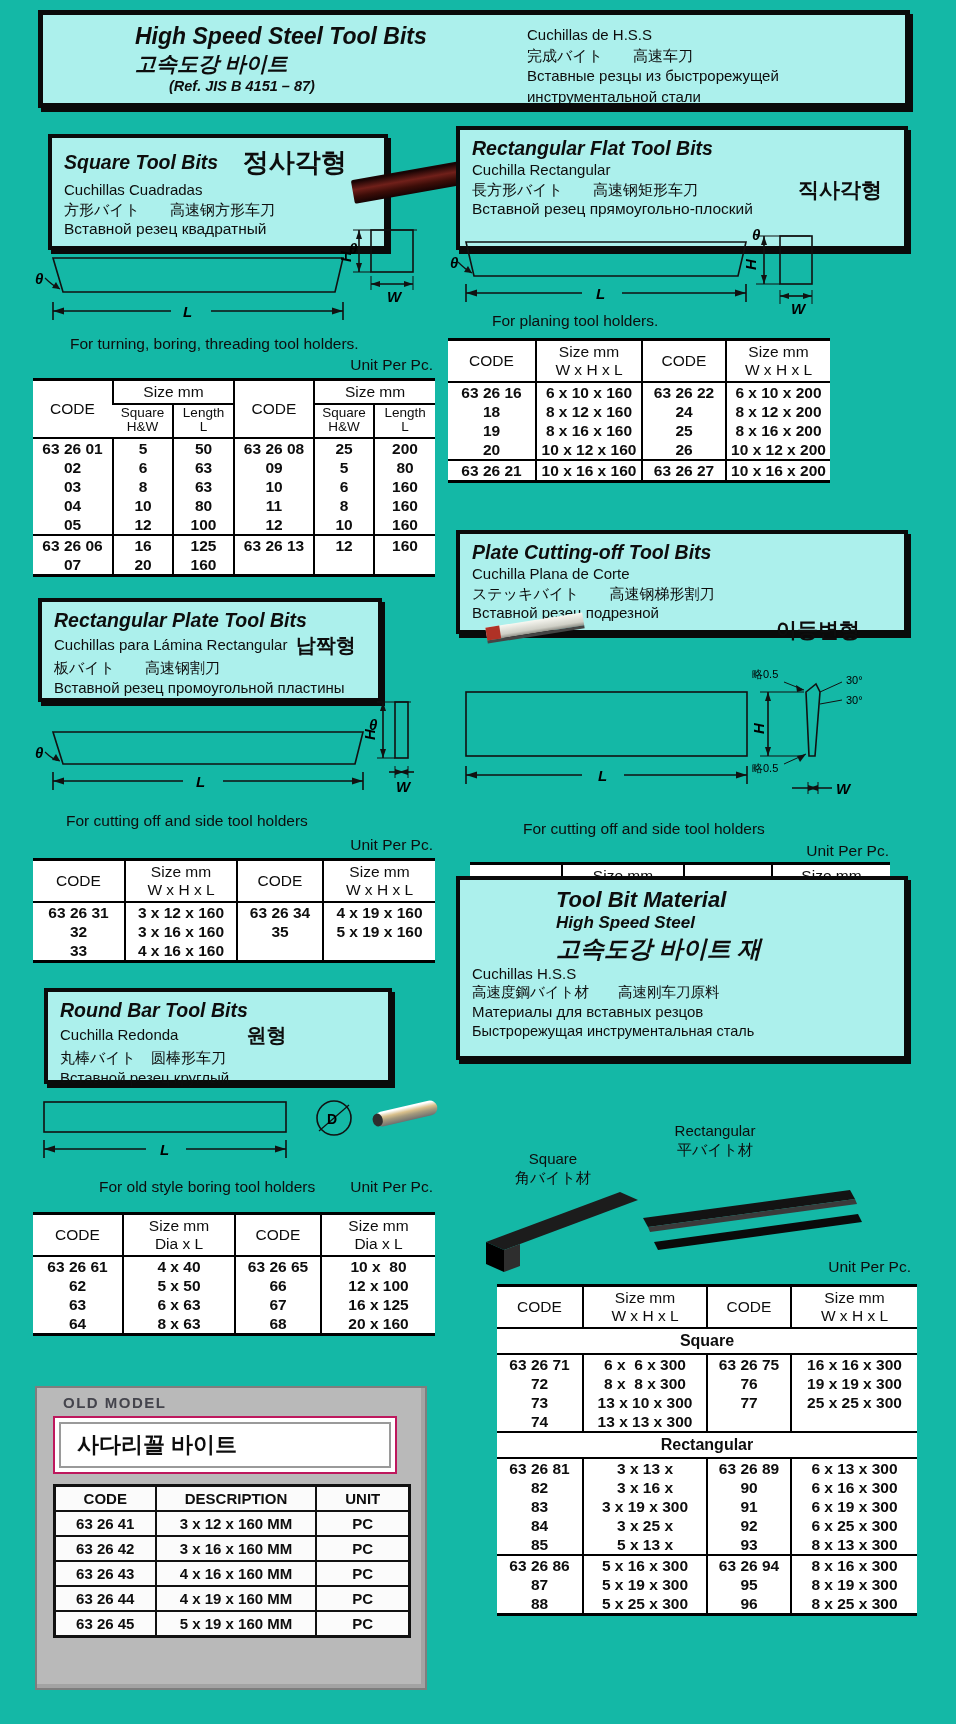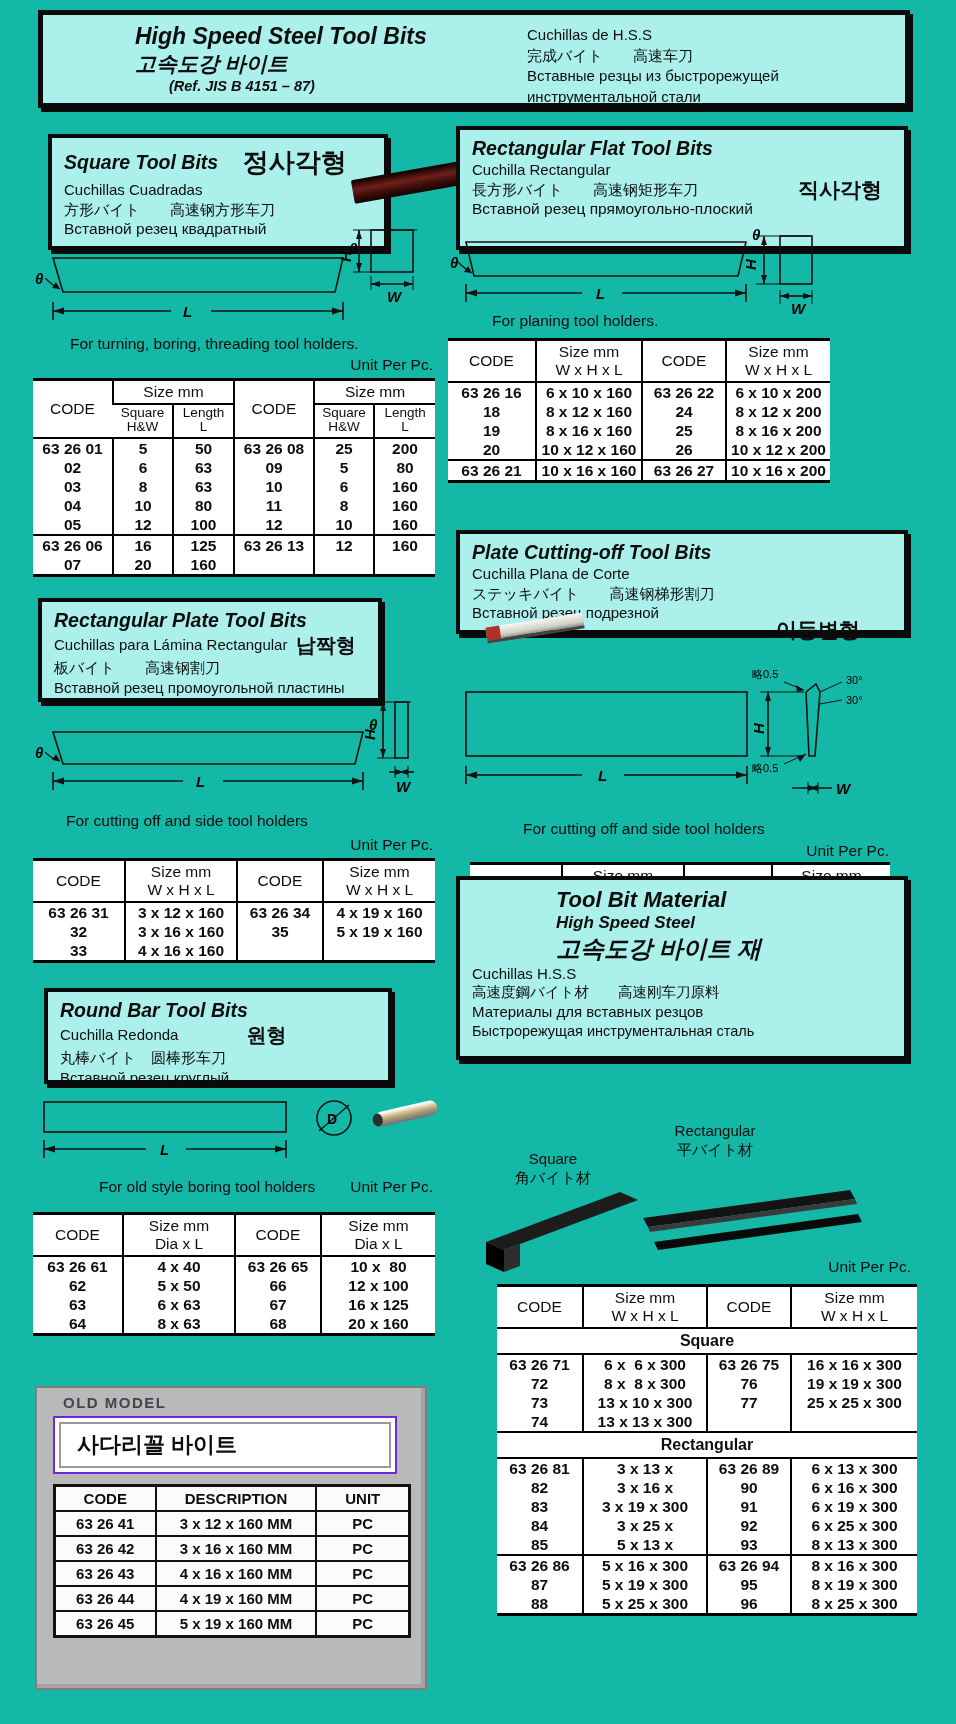--- a/index.html
+++ b/index.html
@@ -34,21 +34,21 @@
   .pre{white-space:pre-line;}
   td.code{text-align:right;padding-right:14px;white-space:pre;}
   td.num{white-space:pre;}
   tbody.band{border-top:2px solid #000;border-bottom:2px solid #000;}
   tbody.band td{border-left:none;font-weight:bold;font-size:16px;height:24px;}
   
   #old-panel{position:absolute;background:#b9b9b9;border:2px solid #7e7e7e;
              box-shadow:inset -4px -4px 0 #a3a3a3;box-sizing:border-box;}
   #old-label{font-weight:bold;font-size:15px;letter-spacing:1.5px;color:#44444c;padding:6px 0 0 10px;}
   #old-title-outer{position:absolute;left:16px;top:28px;width:344px;background:#fff;
-                   border:2px solid #6d28d9;padding:4px;box-sizing:border-box;}
+                   border:2px solid #be185d;padding:4px;box-sizing:border-box;}
   #old-title-inner{border:2px solid #9a9a9a;padding:6px 16px;font-weight:bold;font-size:22px;}
   table.om{border-collapse:collapse;position:absolute;background:#fbfbfb;border:3px solid #111;}
   table.om th, table.om td{border:2px solid #111;font-size:15px;padding:3px 6px;text-align:center;}
   table.om th{font-weight:bold;}
   table.om td{font-weight:bold;}
   
   .photo{position:absolute;}
   #photo-square-bar{width:116px;height:24px;transform:rotate(-10deg);
      background:linear-gradient(180deg,#190404 8%,#70201a 42%,#3c0d08 70%,#140303);border-radius:2px;}
   #photo-cutoff-bar{width:98px;height:13px;transform:rotate(-9deg);

